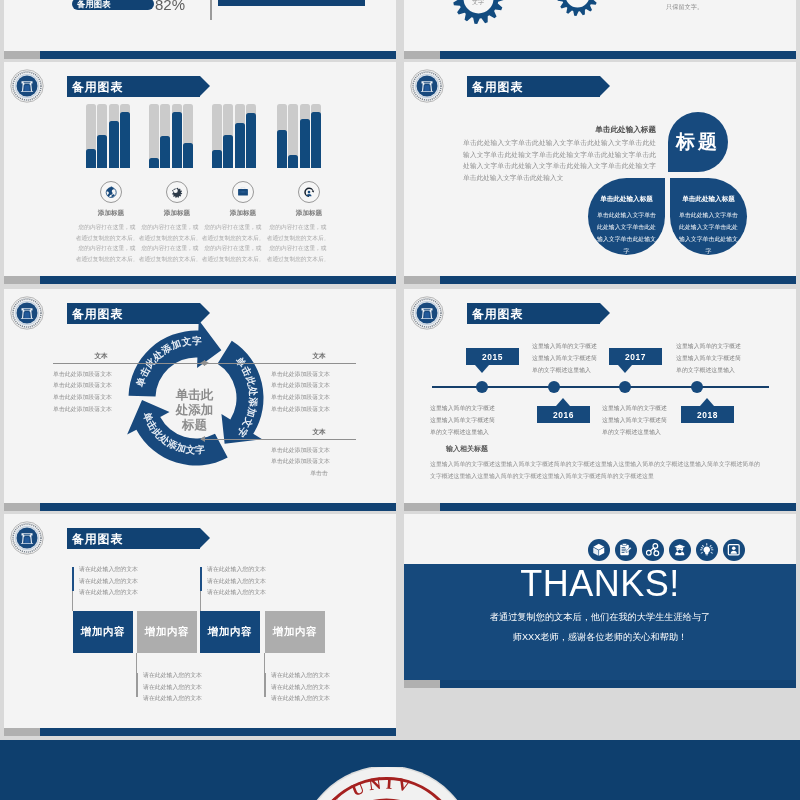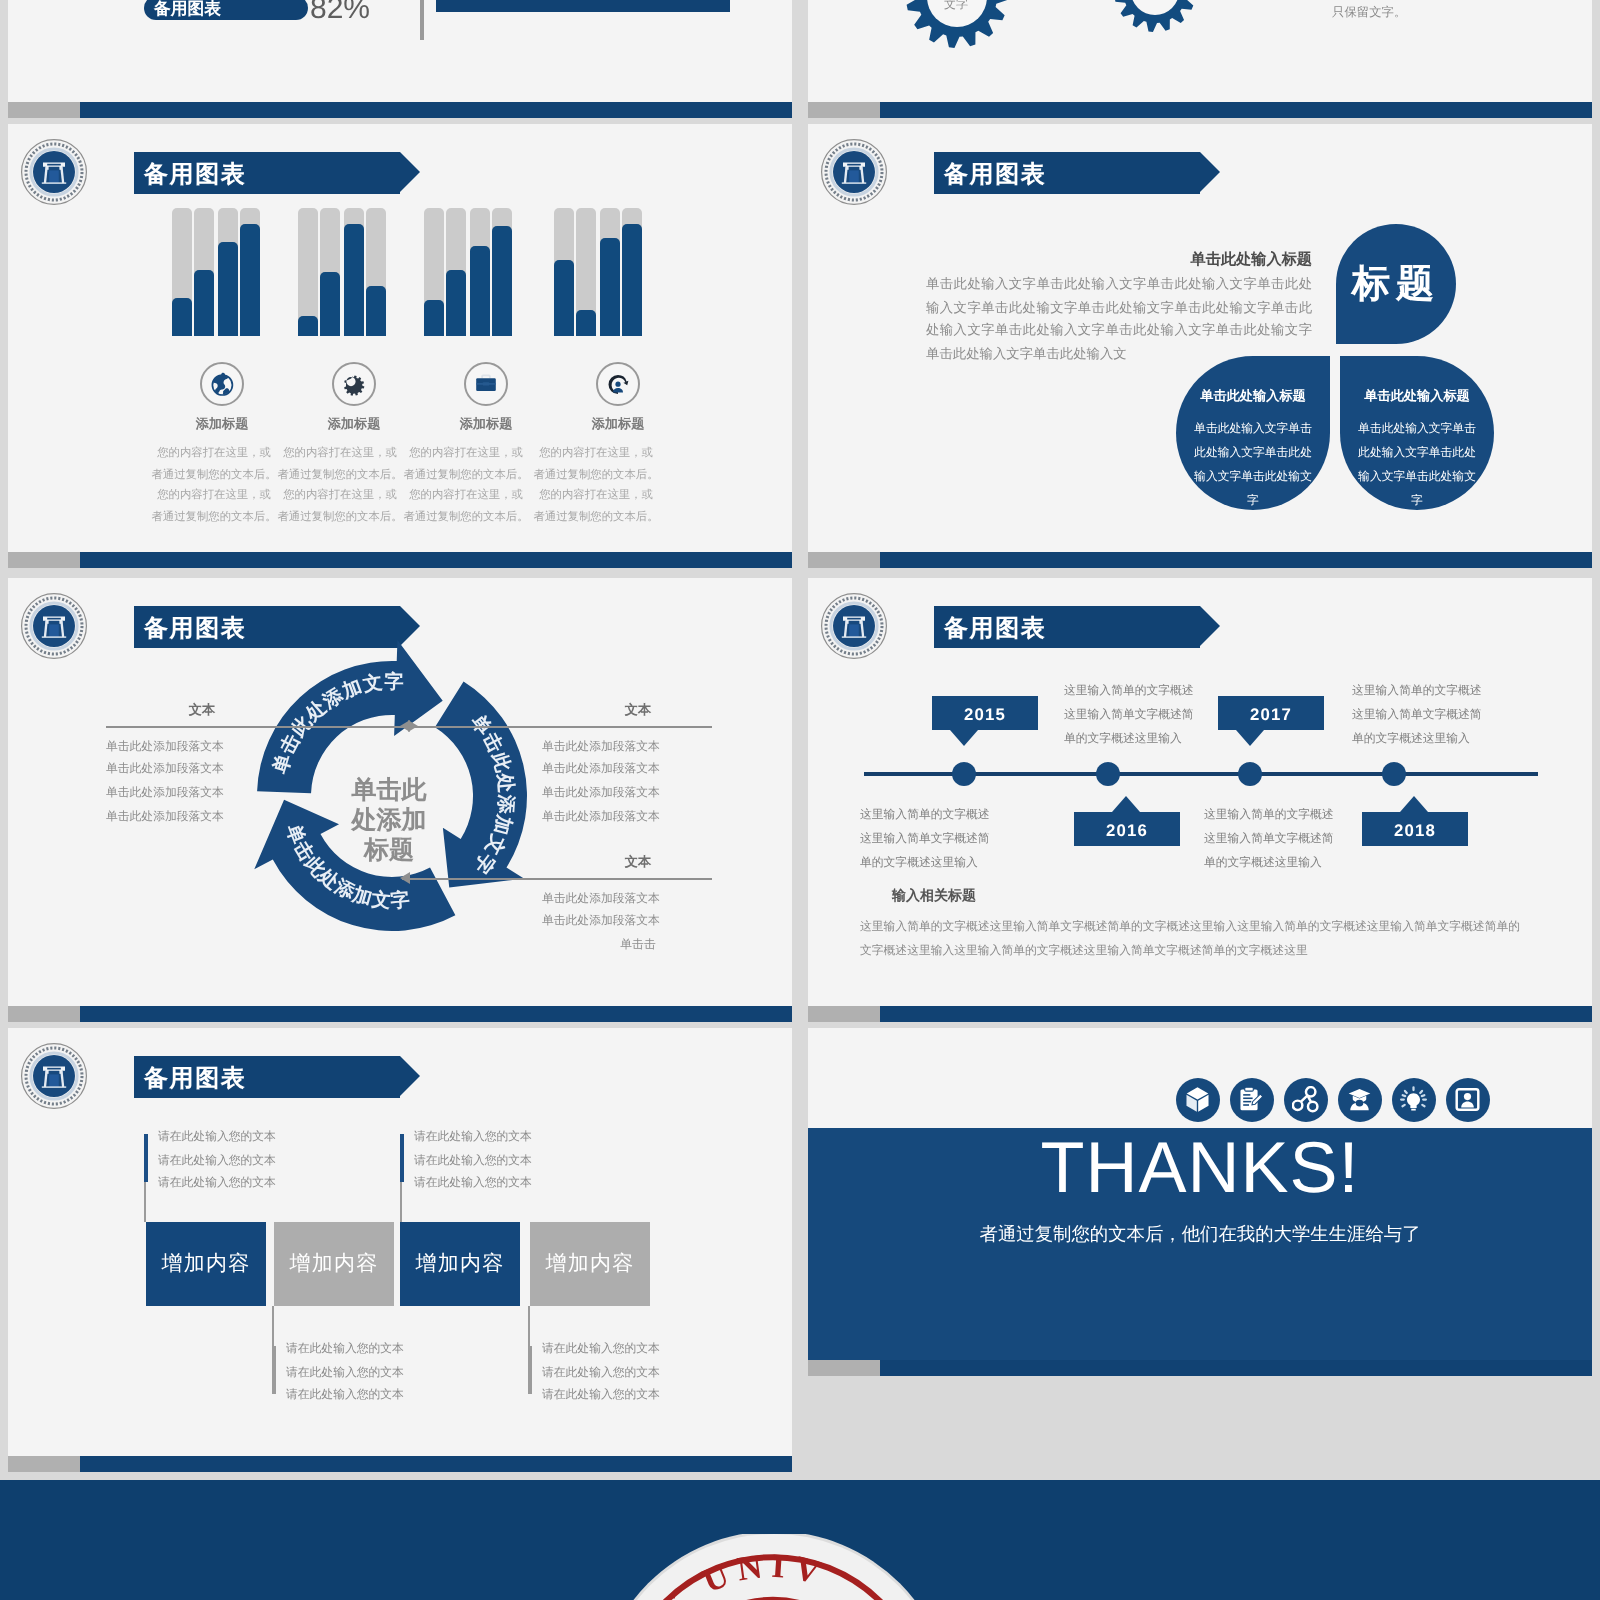--- a/index.html
+++ b/index.html
@@ -70,21 +70,21 @@
 .tl-dot{position:absolute;width:12px;height:12px;border-radius:50%;background:#16497c}
 .tl-tag{position:absolute;background:#16497c;color:#fff;font-size:8.4px;font-weight:700;
   display:flex;align-items:center;justify-content:center;letter-spacing:.6px}
 .tl-tag .pt{position:absolute;width:0;height:0;border-left:7.5px solid transparent;border-right:7.5px solid transparent}
 .tl-note{position:absolute;font-size:5.9px;color:#7f7f7f;line-height:2.0;width:112px}
 .tl-ft-h{position:absolute;font-size:7px;font-weight:700;color:#555;line-height:1}
 .tl-ft-b{position:absolute;font-size:5.9px;color:#8a8a8a;line-height:2.0;width:330px;text-align:justify}
 
 
 .bx{position:absolute;display:flex;align-items:center;justify-content:center;
-  color:#fff;font-size:10.5px;font-weight:400;letter-spacing:.6px}
+  color:#fff;font-size:10.5px;font-weight:700;letter-spacing:.6px}
 .bx-note{position:absolute;font-size:5.9px;color:#8a8a8a;line-height:1.95;width:120px}
 .bx-con{position:absolute;width:1.4px}
 
 
 .th-ico{position:absolute;width:22px;height:22px;border-radius:50%;background:#16497c;
   display:flex;align-items:center;justify-content:center}
 .th-band{position:absolute;background:#16497c}
 .th-h{position:absolute;color:#fff;font-size:36px;font-weight:400;letter-spacing:0.5px;
   text-align:center;width:100%;line-height:1}
 .th-b{position:absolute;color:#fff;font-size:9.2px;line-height:2.12;text-align:center;width:100%}
@@ -587,20 +587,21 @@
   <div class="th-ico" style="left:319px;top:25px">
     <svg width="13.5" height="13.5" viewBox="0 0 12 12">
           <use href="#ic-present"></use>
         </svg>
   </div>
 
   <div class="th-band" style="left:0;top:50px;width:392px;height:145px">
     <div class="th-h" style="top:2px">THANKS!</div>
     <div class="th-b" style="top:44px">
       <div>者通过复制您的文本后，他们在我的大学生生涯给与了</div>
+      <div>师XXX老师，感谢各位老师的关心和帮助！</div>
     </div>
   </div>
 
   <div class="botbar">
     <div class="g"></div>
     <div class="b"></div>
   </div>
 </div>
 
 <div class="footer" style="top:740px;height:60px">

